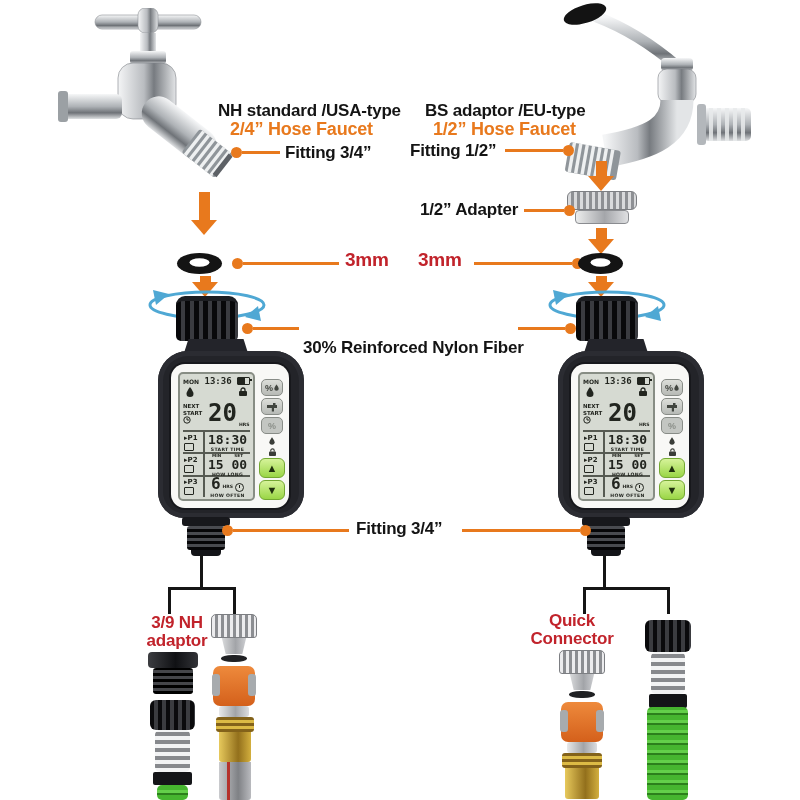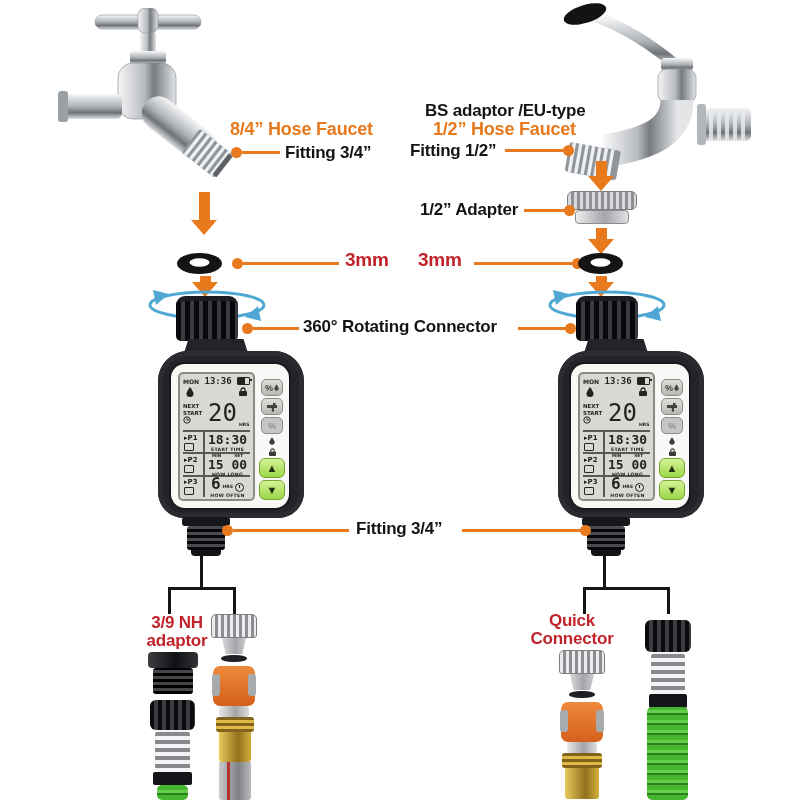--- a/index.html
+++ b/index.html
@@ -30,21 +30,21 @@
   .tbody{position:absolute;width:146px;height:167px;background:#232429;border-radius:30px 30px 26px 26px;box-shadow:inset 0 0 0 5px #2b2c32;}
   .face{position:absolute;width:118px;height:144px;background:#f8f8f6;border-radius:14px;box-shadow:0 0 0 2px #17181c;}
   .lcd{position:absolute;width:77px;height:129px;background:#d6dad2;border:2px solid #878d84;border-radius:5px;box-sizing:border-box;padding:2px 3px;display:flex;flex-direction:column;color:#22251f;font-family:"DejaVu Sans",sans-serif;}
   .lrow1{display:flex;align-items:center;justify-content:space-between;font-size:6px;font-weight:700;}
   .ltime{font-family:"DejaVu Sans Mono",monospace;font-size:9px;font-weight:700;}
   .batt{width:11px;height:6px;border:1px solid #22251f;border-radius:1px;position:relative;background:linear-gradient(90deg,#22251f 0 7px,transparent 7px);}
   .batt::after{content:"";position:absolute;right:-3px;top:1px;width:2px;height:2px;background:#22251f;}
   .lrow2{display:flex;justify-content:space-between;align-items:center;height:11px;padding:0 3px;}
   .lnext{display:flex;align-items:center;gap:2px;border-bottom:2px solid #565a52;height:33px;}
   .lnl{width:23px;font-size:5.5px;font-weight:700;line-height:1.15;display:flex;flex-direction:column;align-items:flex-start;}
-  .lbig{font-family:"DejaVu Sans Mono",monospace;font-weight:400;font-size:24px;line-height:.95;}
+  .lbig{font-family:"DejaVu Sans Mono",monospace;font-weight:700;font-size:24px;line-height:.95;}
   .lunit{font-size:4.5px;font-weight:700;align-self:flex-end;margin-bottom:3px;}
   .prow{display:flex;flex:1;border-bottom:2px solid #565a52;min-height:0;}
   .prow.last{border-bottom:0;}
   .pl{width:19px;border-right:2px solid #565a52;display:flex;flex-direction:column;align-items:flex-start;justify-content:center;font-size:7px;font-weight:700;gap:1px;padding-left:1px;}
   .pcal{width:8px;height:6px;border:1px solid #22251f;border-radius:1px;}
   .pv{flex:1;display:flex;flex-direction:column;align-items:center;justify-content:center;}
   .pval{font-family:"DejaVu Sans Mono",monospace;font-weight:700;font-size:13px;line-height:1;}
   .pcap{font-size:4.6px;font-weight:700;letter-spacing:.3px;margin-top:1px;}
   .minset{display:flex;gap:13px;font-size:4.2px;font-weight:700;}
   .p3line{display:flex;align-items:flex-end;gap:2px;}
@@ -156,21 +156,22 @@
       <rect x="45" y="146" width="3.4" height="30" fill="#eef0f1"></rect>
         <rect x="51.5" y="146" width="3.4" height="30" fill="#eef0f1"></rect>
       <rect x="58" y="146" width="3.4" height="30" fill="#eef0f1"></rect>
         <rect x="64.5" y="146" width="3.4" height="30" fill="#eef0f1"></rect>
       <rect x="71" y="146" width="3.4" height="30" fill="#eef0f1"></rect>
         <rect x="77.5" y="146" width="3.4" height="30" fill="#eef0f1"></rect>
       <rect x="84" y="146" width="3.4" height="30" fill="#eef0f1"></rect>
     </g>
   </svg>
 
-  <div class="lbl or" style="left:230px;top:119px">8/4” Hose Faucet</div>
+  <div class="lbl" style="left:218px;top:101px">NH standard /USA-type</div>
+  <div class="lbl or" style="left:230px;top:119px">2/4” Hose Faucet</div>
   <div class="leader dl" style="left:242px;top:151px;width:38px"></div>
   <div class="lbl md" style="left:285px;top:143px">Fitting 3/4”</div>
 
   <div class="lbl" style="left:425px;top:101px">BS adaptor /EU-type</div>
   <div class="lbl or" style="left:433px;top:119px">1/2” Hose Faucet</div>
   <div class="lbl md" style="left:410px;top:141px">Fitting 1/2”</div>
   <div class="leader dr" style="left:505px;top:149px;width:58px"></div>
 
   <div class="oarrow" style="left:191px;top:192px">
       <i style="height:28px"></i>
@@ -218,21 +219,21 @@
     <polygon points="10,2 26,6 13,17" fill="#4fa8d4"></polygon>
     <polygon points="118,33 102,29 115,18" fill="#4fa8d4"></polygon>
   </svg>
   <div class="rcap" style="left:176px;top:296px"></div>
   <svg class="abs" style="left:543px;top:288px" width="128" height="36" viewBox="0 0 128 36">
     <ellipse cx="64" cy="17" rx="57" ry="13" stroke="#4fa8d4" stroke-width="3" fill="none"></ellipse>
     <polygon points="10,2 26,6 13,17" fill="#4fa8d4"></polygon>
     <polygon points="118,33 102,29 115,18" fill="#4fa8d4"></polygon>
   </svg>
   <div class="rcap" style="left:576px;top:296px"></div>
-  <div class="lbl md" style="left:303px;top:317px">360° Rotating Connector</div>
+  <div class="lbl md" style="left:303px;top:338px">30% Reinforced Nylon Fiber</div>
   <div class="leader dl" style="left:253px;top:327px;width:46px"></div>
   <div class="leader dr" style="left:518px;top:327px;width:47px"></div>
 
   <div class="neck" style="left:184px;top:339px;width:64px;height:14px"></div>
   <div class="tbody" style="left:158px;top:351px"></div>
   <div class="face" style="left:171px;top:364px"></div>
 
   <div class="neck" style="left:584px;top:339px;width:64px;height:14px"></div>
   <div class="tbody" style="left:558px;top:351px"></div>
   <div class="face" style="left:571px;top:364px"></div>

